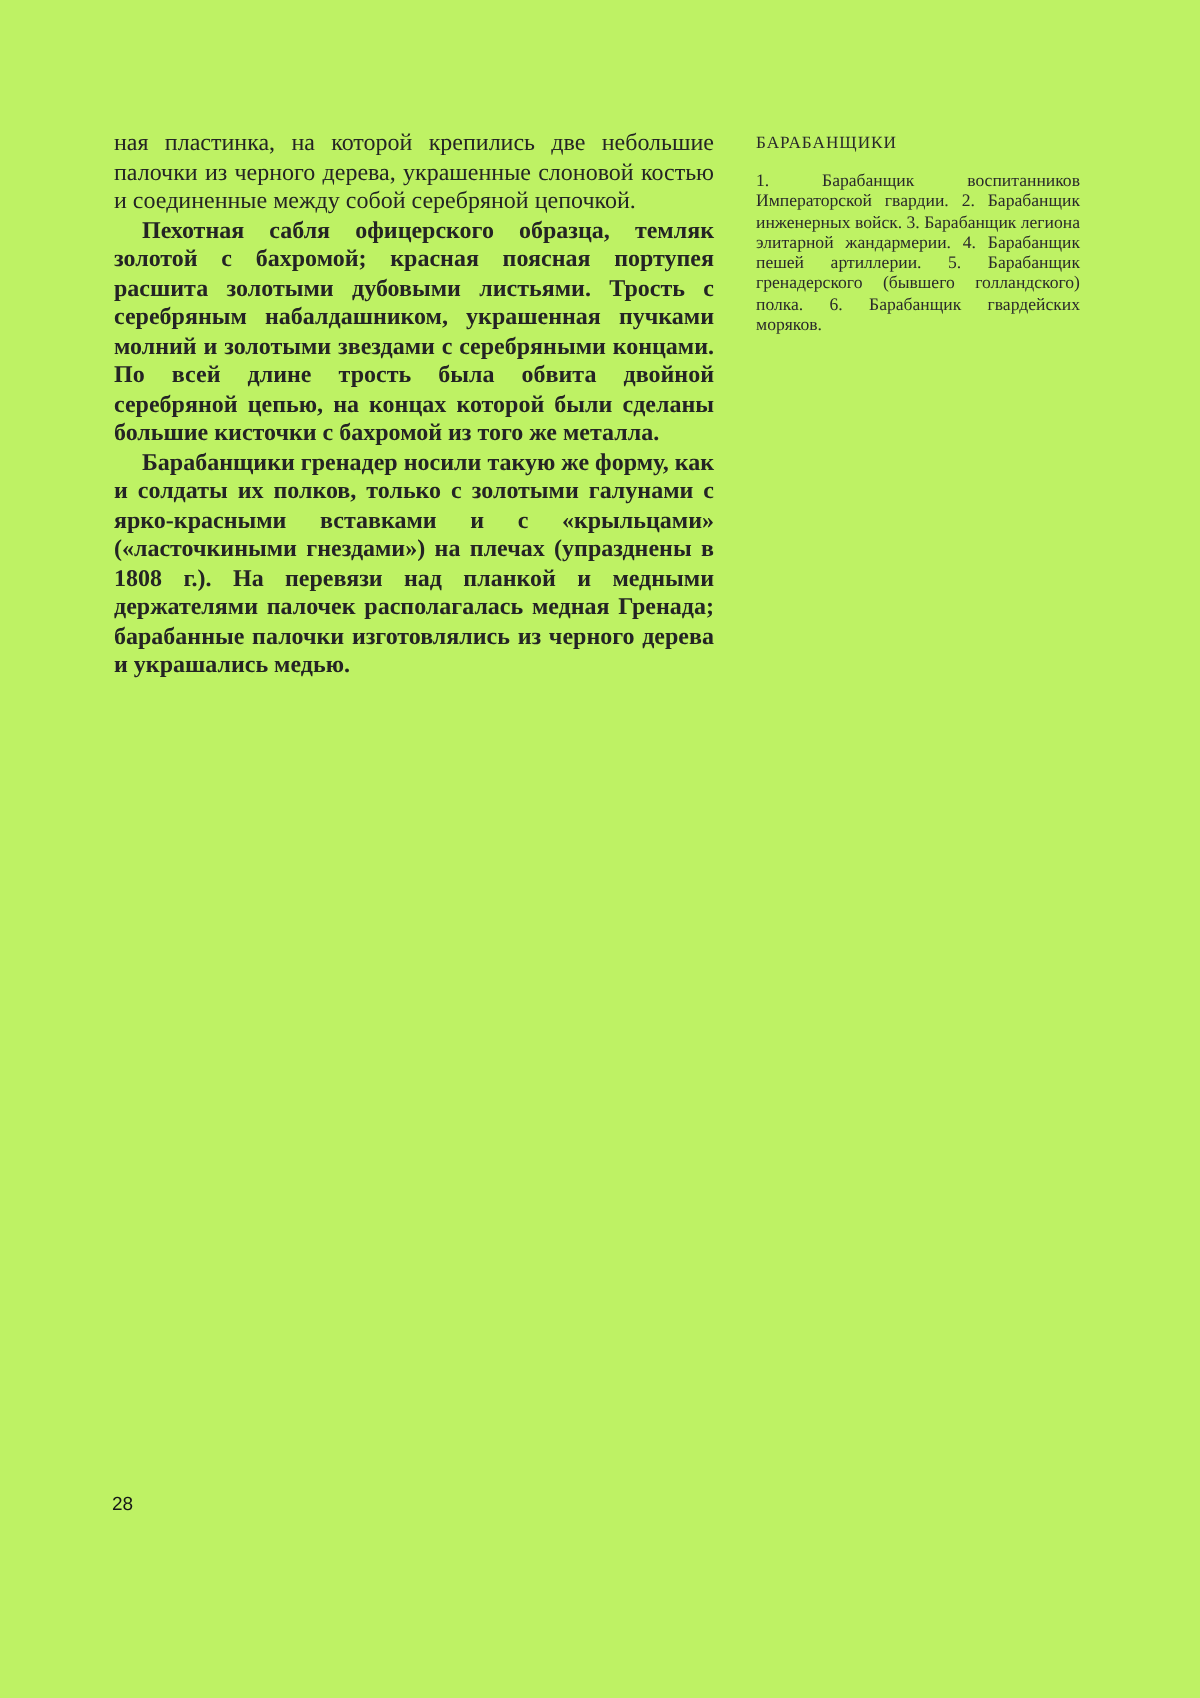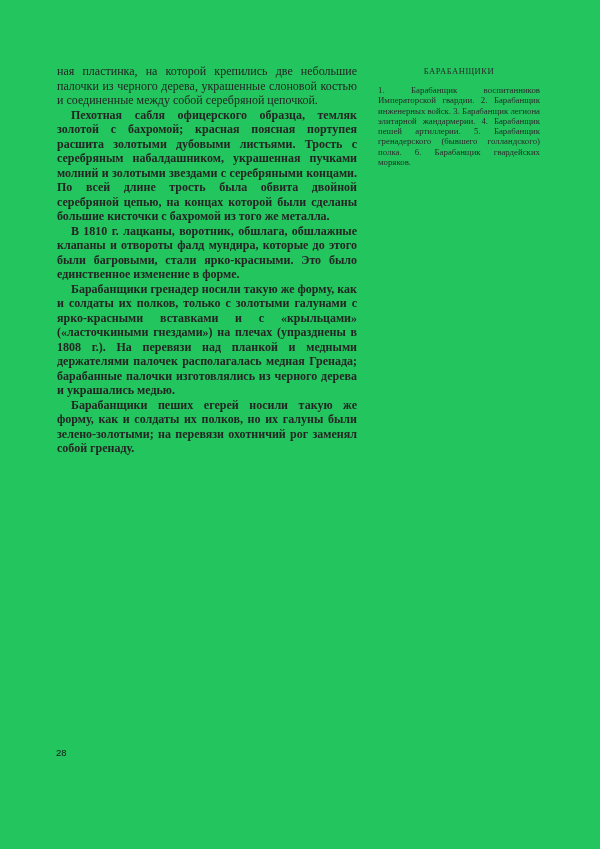--- a/index.html
+++ b/index.html
@@ -11,21 +11,21 @@
     width: 600px;
     height: 849px;
     position: relative;
     font-family: "Liberation Serif", serif;
     color: #222222;
     overflow: hidden;
   }
   .page {
     position: absolute;
     inset: 0;
-    background: #22c55e;
+    background: #bef264;
   }
   
   .main-column {
     position: absolute;
     left: 57px;
     top: 64px;
     width: 300px;
     font-size: 12px;
     line-height: 14.5px;
     text-align: justify;
@@ -44,21 +44,21 @@
     position: absolute;
     left: 378px;
     top: 66px;
     width: 162px;
     color: #2a2a2a;
   }
   .sidebar-heading {
     margin: 0 0 9px 0;
     font-size: 8.6px;
     font-weight: normal;
-    text-align: center;
+    text-align: left;
     letter-spacing: 0.5px;
     color: #2a2a2a;
   }
   .sidebar-caption {
     margin: 0;
     font-size: 8.8px;
     line-height: 10.3px;
     text-align: justify;
   }
   
@@ -73,23 +73,21 @@
   }
 </style>
 </head>
 <body>
 
 <div class="page">
 
   <main class="main-column">
       <p class="para">ная пластинка, на которой крепились две небольшие палочки из черного дерева, украшенные слоновой костью и соединенные между собой серебряной цепочкой.</p>
       <p class="para indent">Пехотная сабля офицерского образца, темляк золотой с бахромой; красная поясная портупея расшита золотыми дубовыми листьями. Трость с серебряным набалдашником, украшенная пучками молний и золотыми звездами с серебряными концами. По всей длине трость была обвита двойной серебряной цепью, на концах которой были сделаны большие кисточки с бахромой из того же металла.</p>
-      <p class="para indent">В 1810 г. лацканы, воротник, обшлага, обшлажные клапаны и отвороты фалд мундира, которые до этого были багровыми, стали ярко-красными. Это было единственное изменение в форме.</p>
       <p class="para indent">Барабанщики гренадер носили такую же форму, как и солдаты их полков, только с золотыми галунами с ярко-красными вставками и с «крыльцами» («ласточкиными гнездами») на плечах (упразднены в 1808 г.). На перевязи над планкой и медными держателями палочек располагалась медная Гренада; барабанные палочки изготовлялись из черного дерева и украшались медью.</p>
-      <p class="para indent">Барабанщики пеших егерей носили такую же форму, как и солдаты их полков, но их галуны были зелено-золотыми; на перевязи охотничий рог заменял собой гренаду.</p>
     </main>
 
   <aside class="sidebar">
     <h2 class="sidebar-heading">БАРАБАНЩИКИ</h2>
     <p class="sidebar-caption">1. Барабанщик воспитанников Императорской гвардии. 2. Барабанщик инженерных войск. 3. Барабанщик легиона элитарной жандармерии. 4. Барабанщик пешей артиллерии. 5. Барабанщик гренадерского (бывшего голландского) полка. 6. Барабанщик гвардейских моряков.</p>
   </aside>
 
   <div class="page-number">28</div>
 
 </div>

